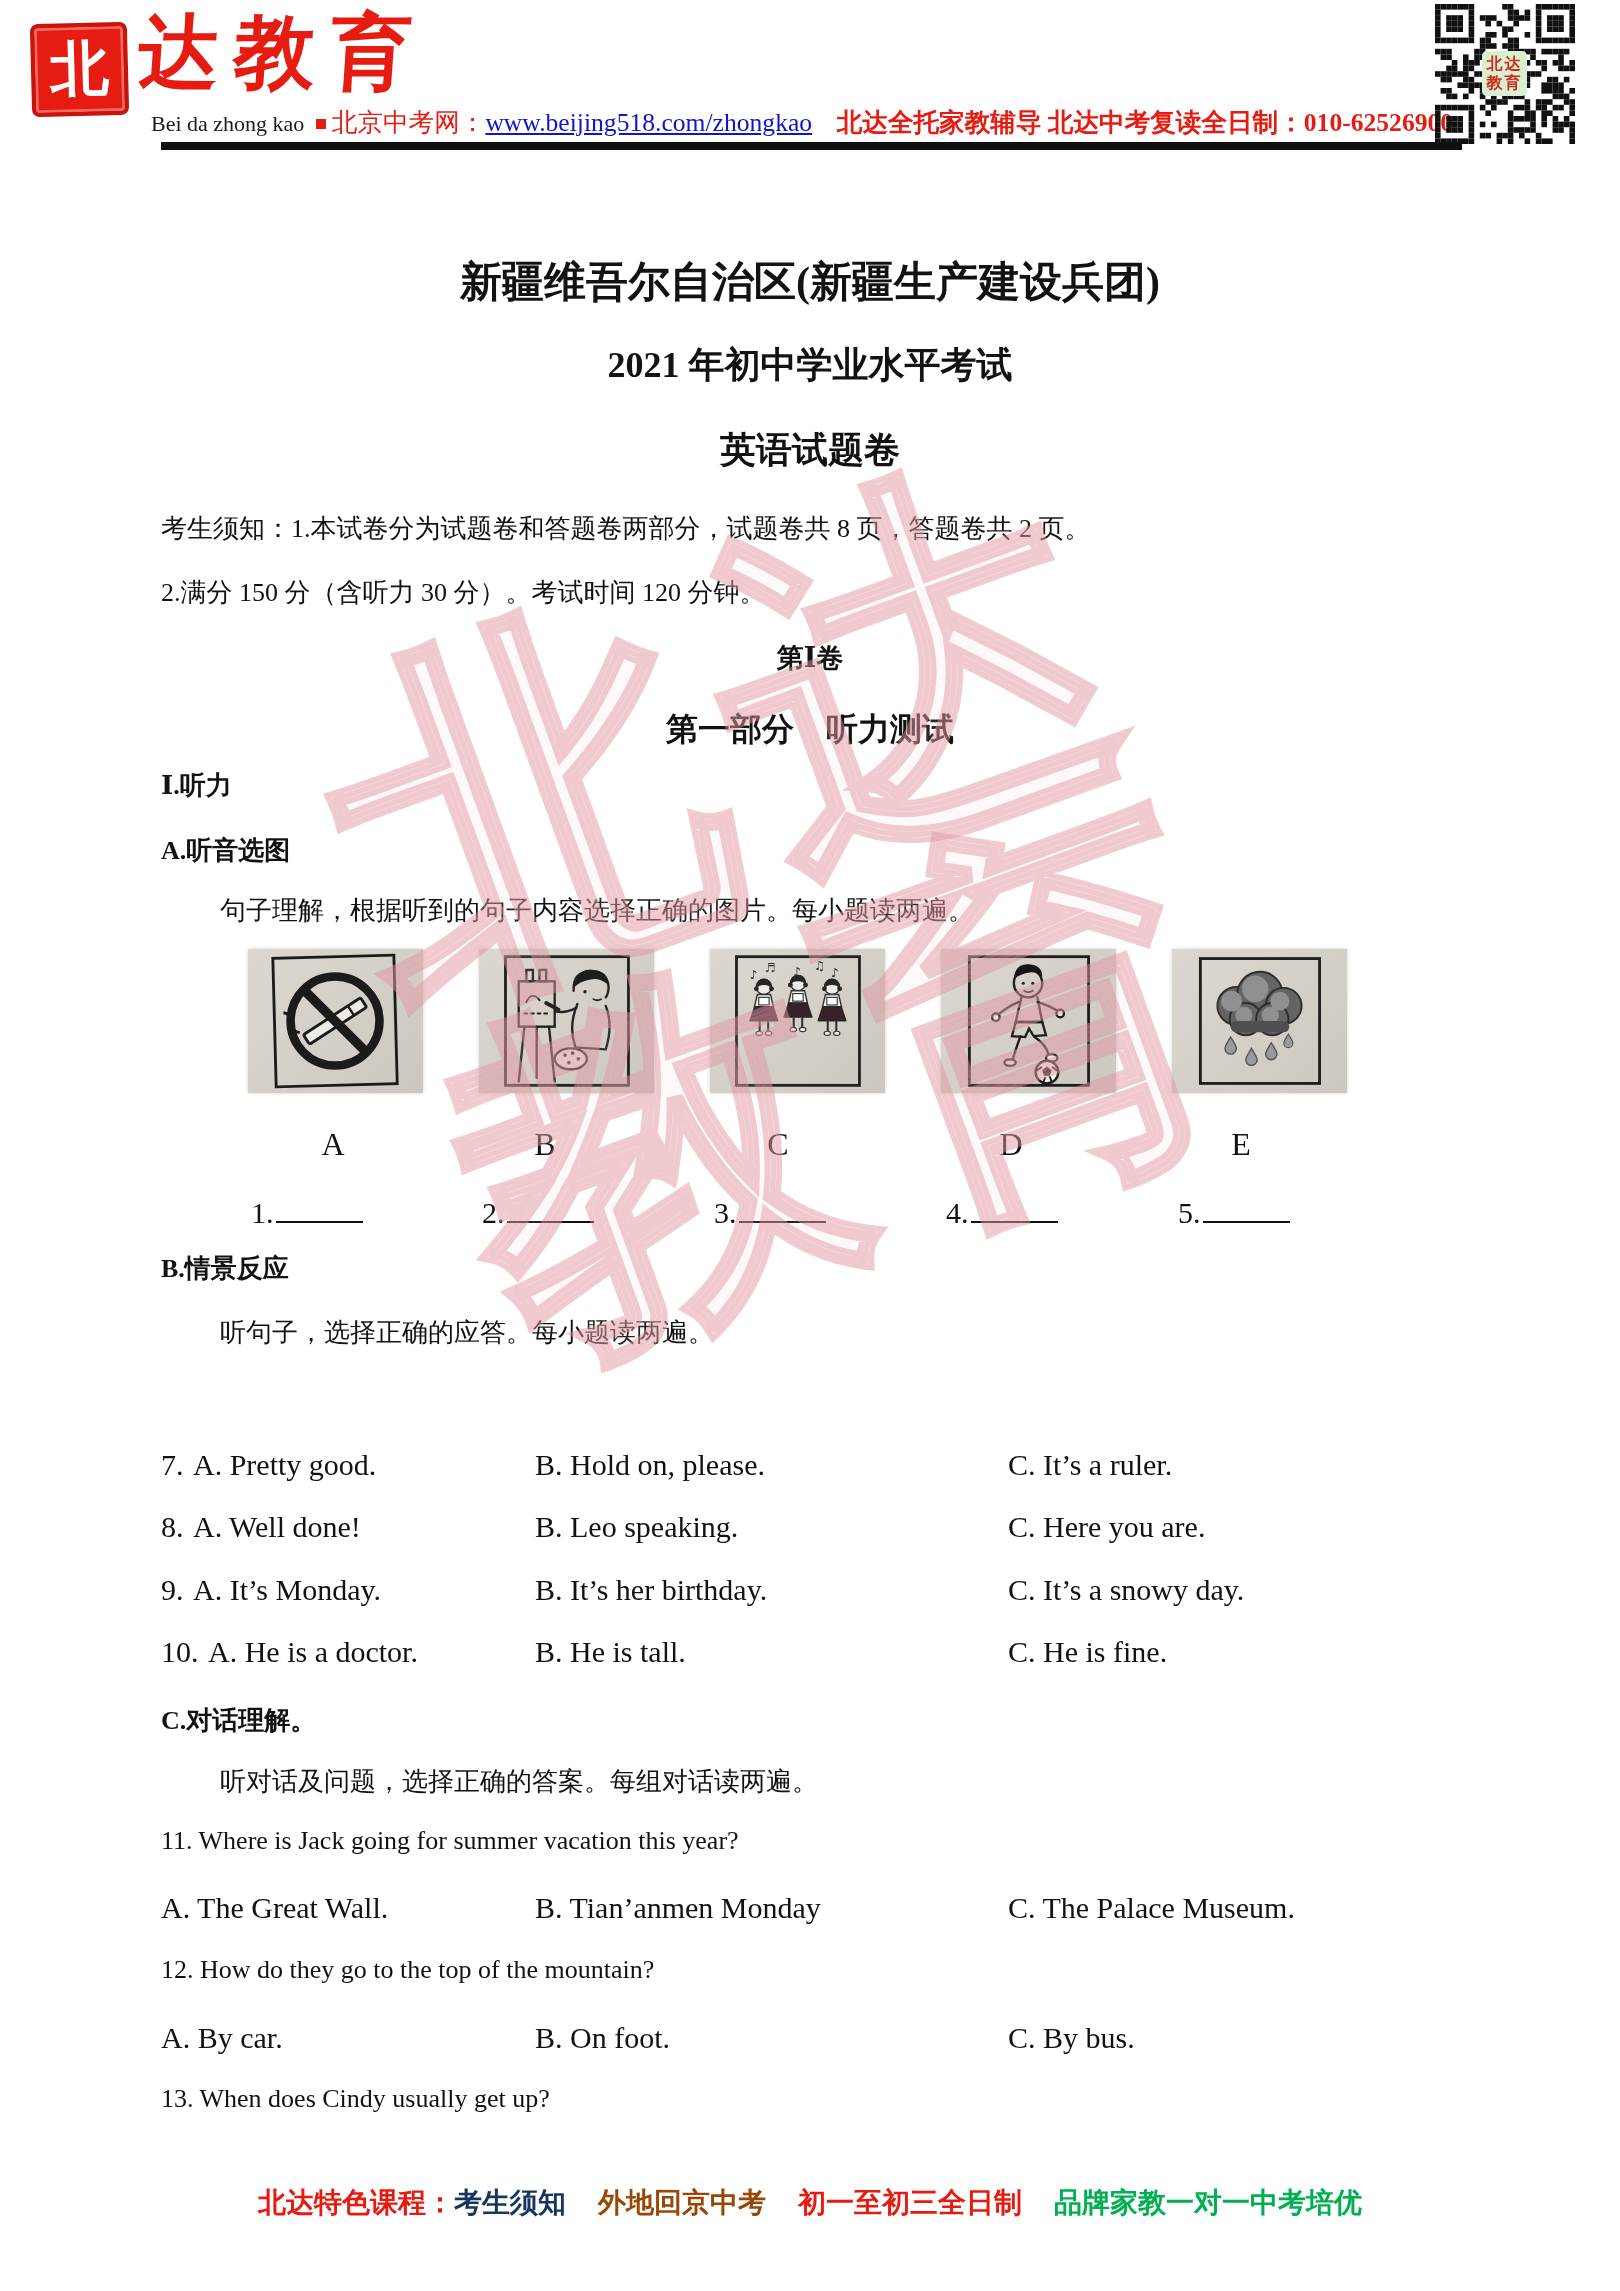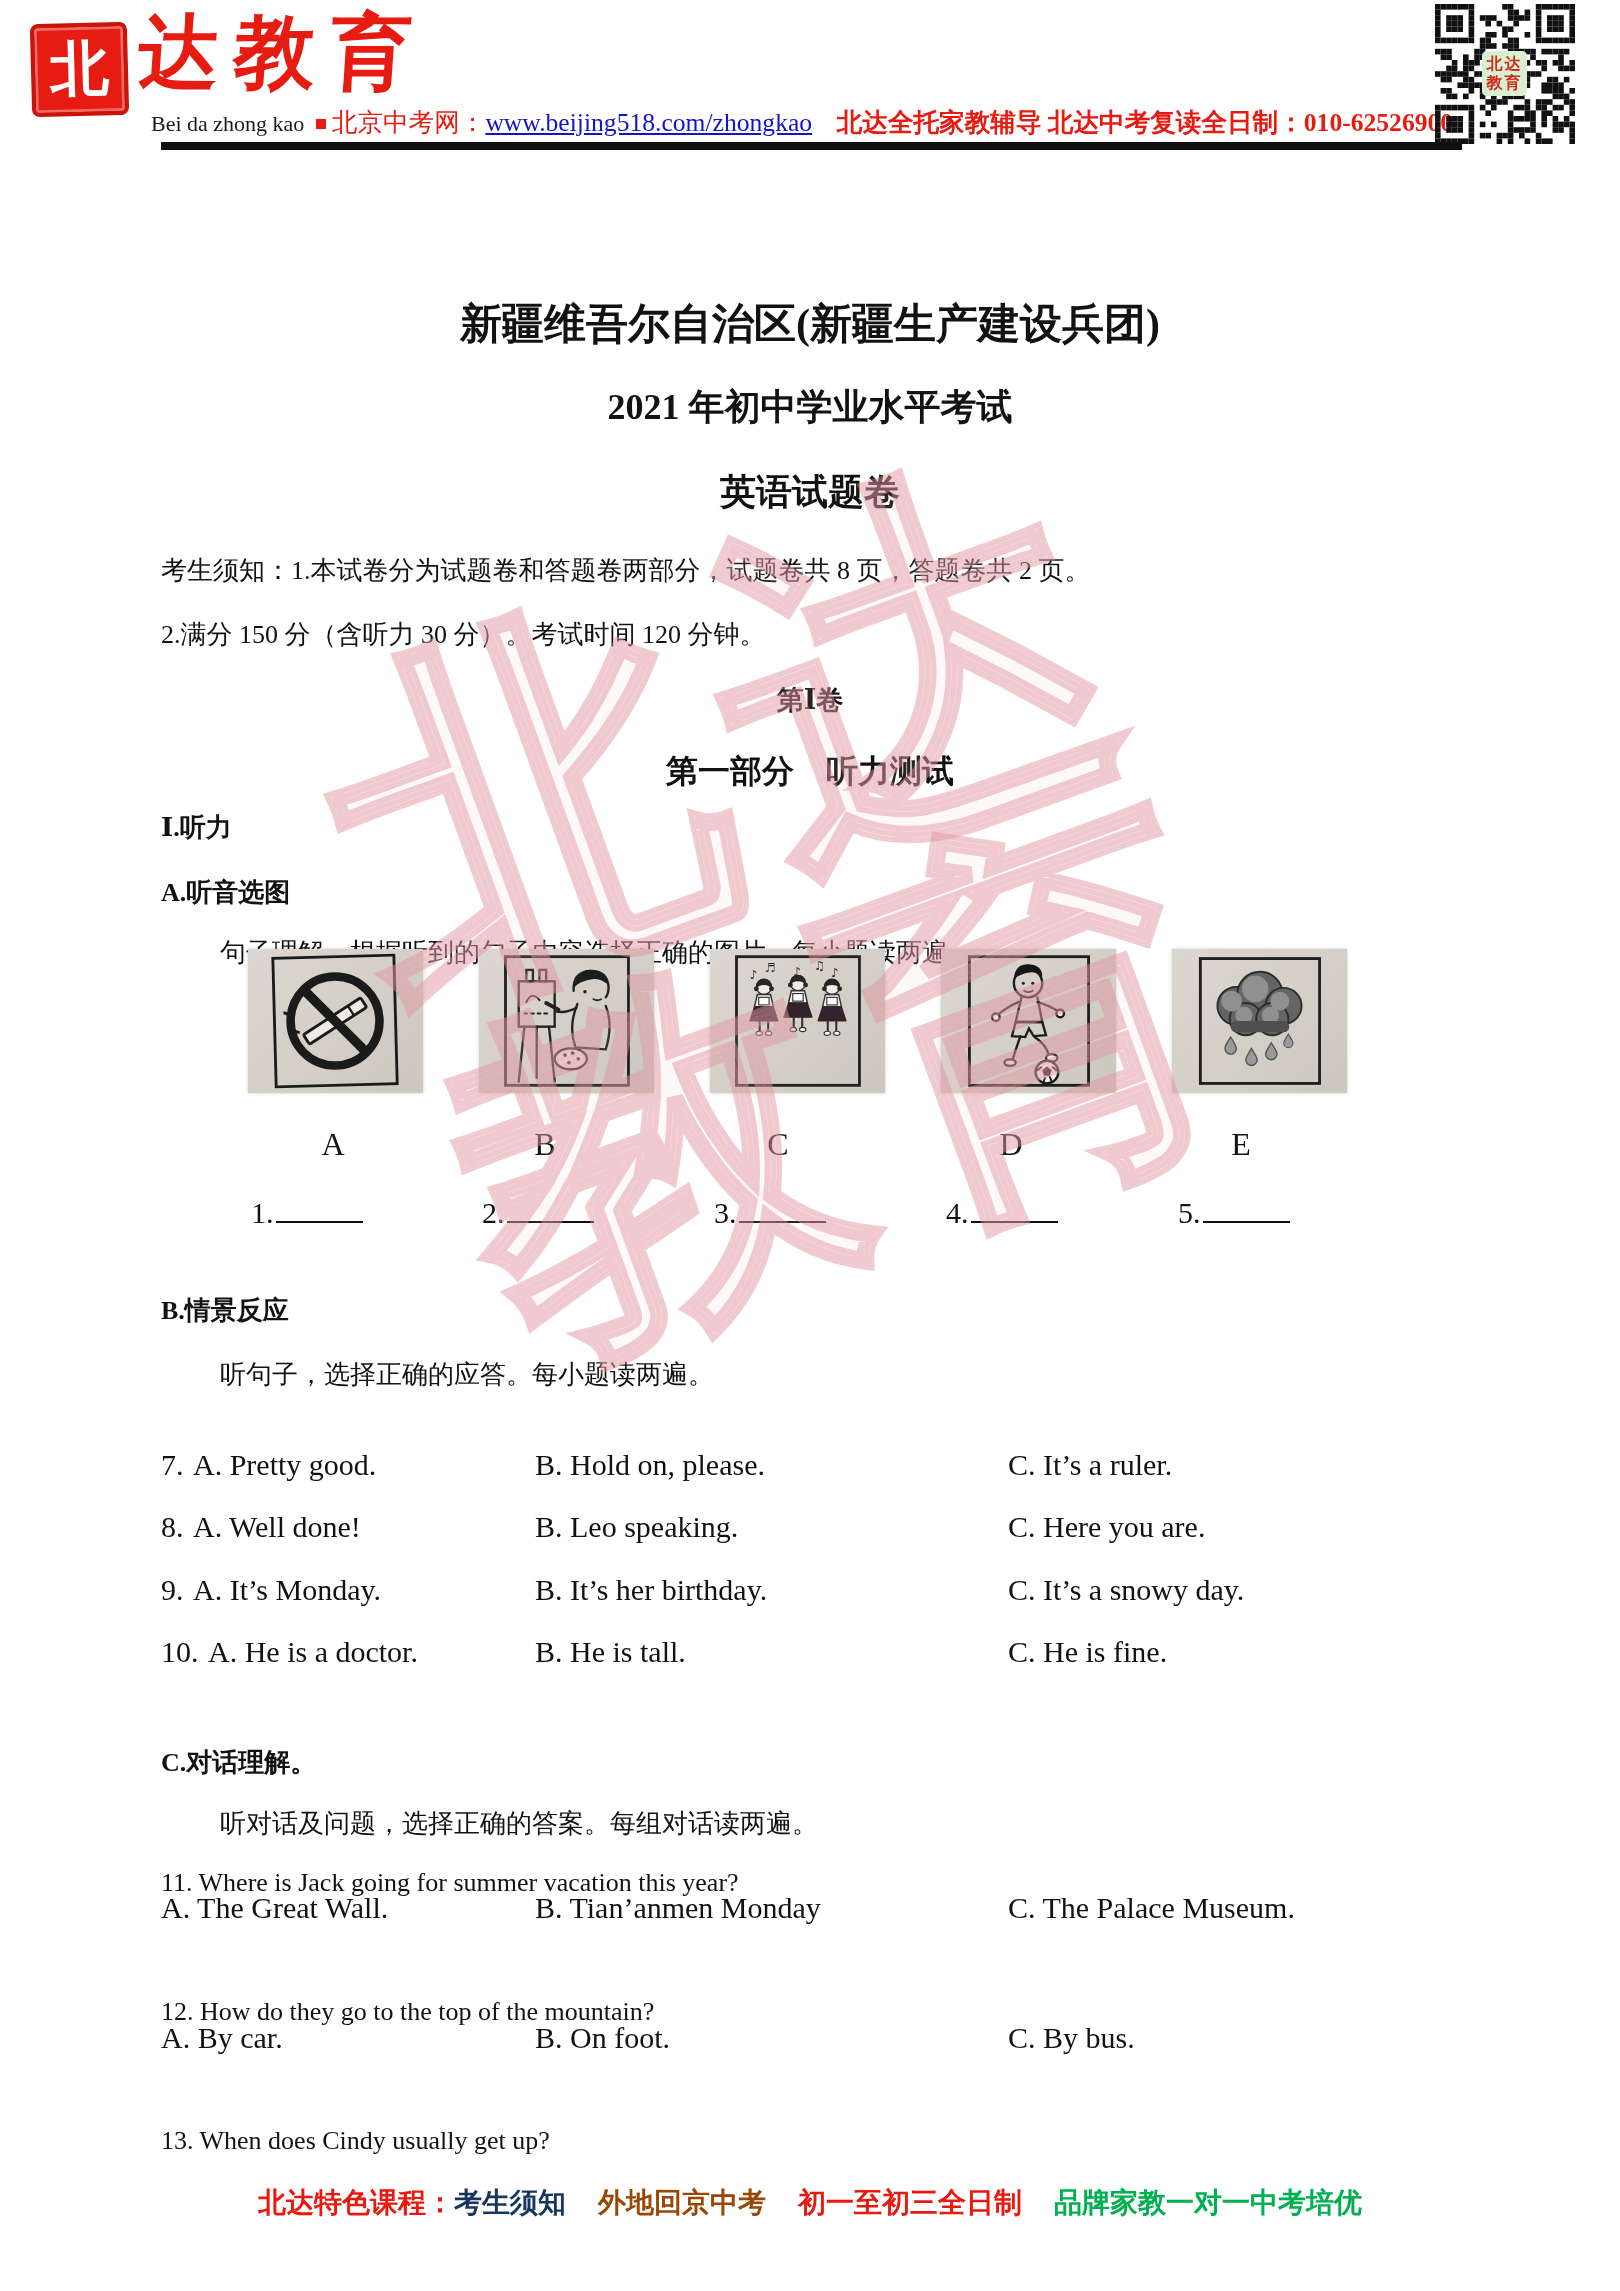--- a/index.html
+++ b/index.html
@@ -1,18 +1,18 @@
 <!DOCTYPE html>
 <html style="font-size:15px"><head>
 <meta charset="utf-8">
 <style>
   html,body{margin:0;padding:0;background:#fff;}
   .page{position:relative;width:1620px;height:2291px;background:#fff;overflow:hidden;
         font-family:"Liberation Serif","DejaVu Serif",serif;color:#121212;}
-  .abs{position:absolute;margin-top:42px;}
+  .abs{position:absolute;}
   
   .seal{position:absolute;left:31px;top:23px;width:89px;height:85px;background:#e61c12;
         border:4.7px solid #c8140a;border-radius:7.6px;display:flex;align-items:center;justify-content:center;
         transform:rotate(-1.5deg);box-shadow:inset 0 0 0 2.8px rgba(255,255,255,.35);}
   .seal span{color:#fff;font-size:59px;font-weight:bold;line-height:1;}
   .logo-rest{position:absolute;left:138px;top:13.2px;font-size:81px;font-weight:bold;color:#e61c12;
              letter-spacing:15px;line-height:1;transform:skewX(-4deg);}
   .tagline{position:absolute;left:151px;top:108px;white-space:nowrap;font-size:25.6px;line-height:30px;}
   .tag-en{font-size:22px;color:#1a1a1a;margin-right:7.6px;}
   .bullet{display:inline-block;width:10.4px;height:10.4px;background:#e61c12;margin:0 5.7px 1.9px 3.8px;vertical-align:middle;}

